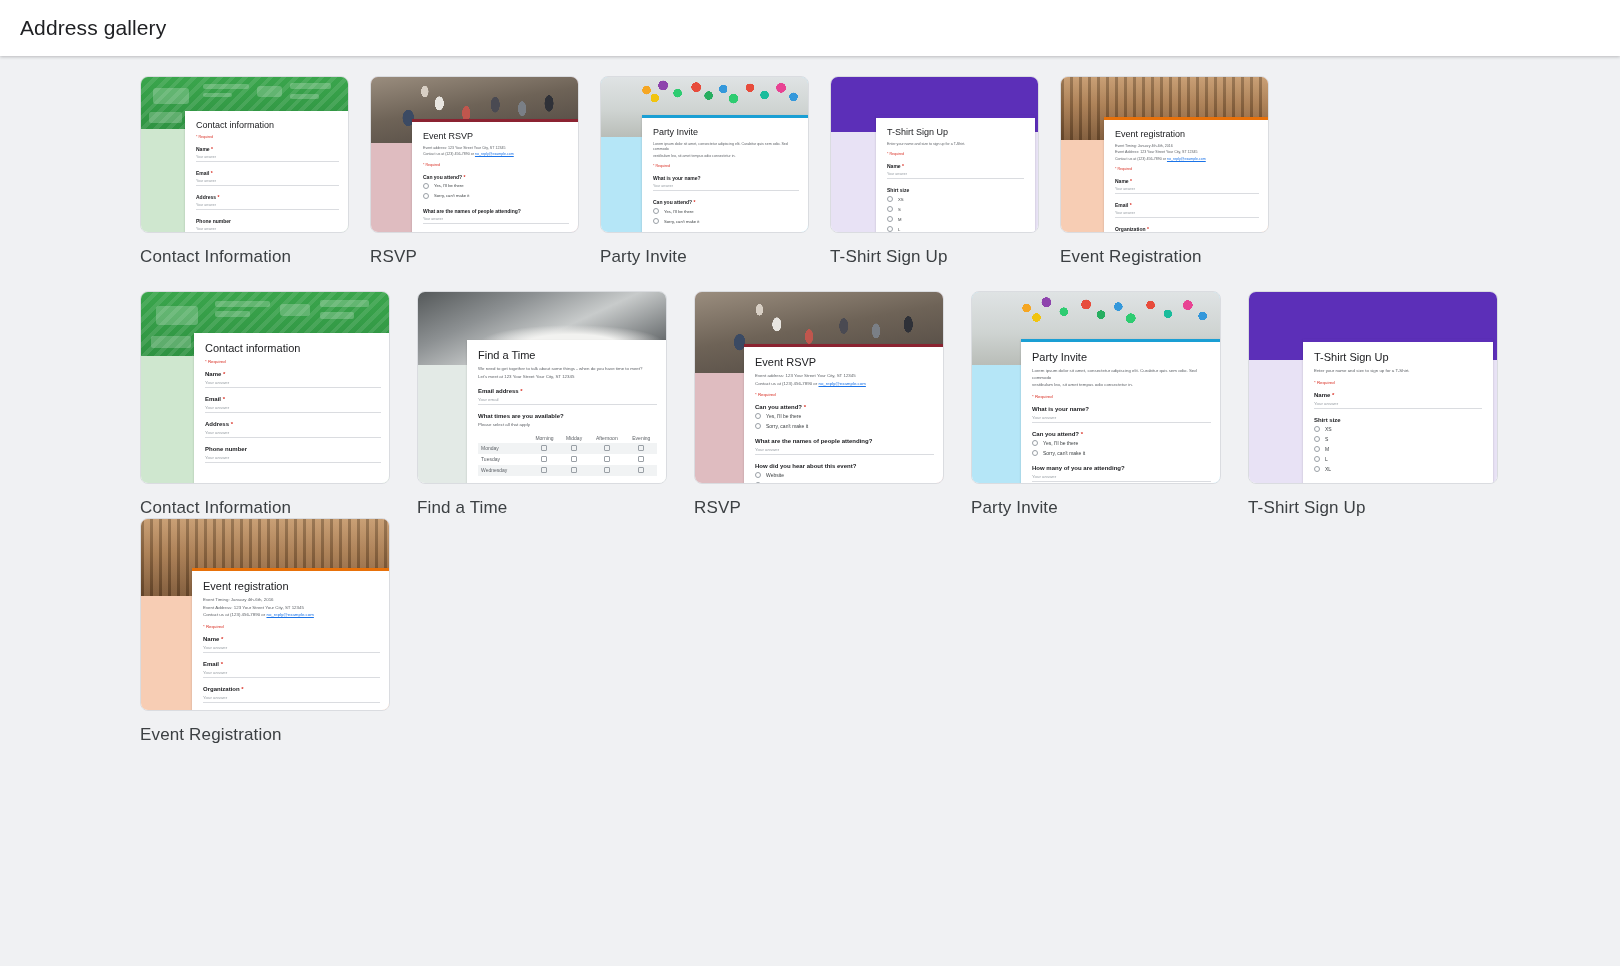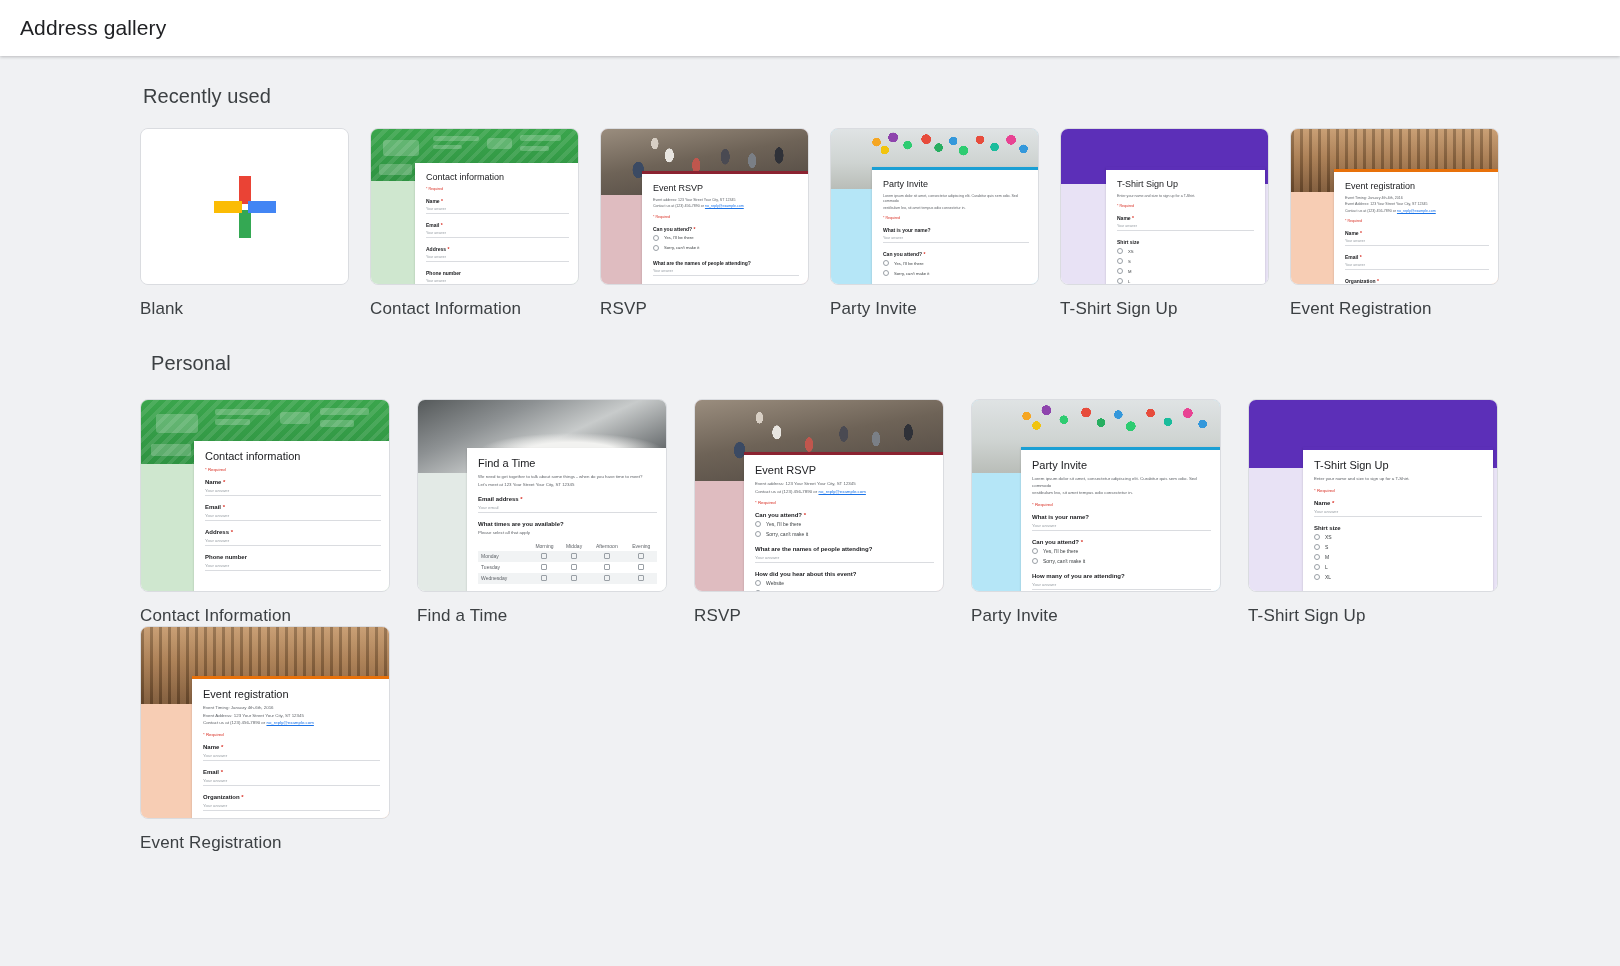--- a/index.html
+++ b/index.html
@@ -182,35 +182,21 @@
 </head>
 <body>
 
 <div class="topbar">
   <span class="topbar-title">Address gallery</span>
 </div>
 
 <div class="gallery">
 
   <div class="section sec-recent">
-    <div class="section-title">Recently used</div>
     <div class="row" id="row-recent">
-        <div class="tpl">
-          <div class="thumb">
-            <div class="blank-inner">
-      <div class="gplus">
-        <i class="gp-red"></i>
-                <i class="gp-green"></i>
-                <i class="gp-yellow"></i>
-                <i class="gp-blue"></i>
-      </div>
-            </div>
-          </div>
-          <div class="tpl-label">Blank</div>
-        </div>
         <div class="tpl">
           <div class="thumb">
             <div class="prev">
       <div class="prev-body" style="background:#cfe7cf"></div>
       <div class="photo photo-green-illus" style="height:52px">
        <div class="illus-shape" style="left:6%;top:22%;width:17%;height:30%;border-radius:3px"></div>
        <div class="illus-shape" style="left:30%;top:14%;width:22%;height:10%"></div>
        <div class="illus-shape" style="left:30%;top:30%;width:14%;height:9%"></div>
        <div class="illus-shape" style="left:56%;top:18%;width:12%;height:20%;border-radius:3px"></div>
        <div class="illus-shape" style="left:72%;top:12%;width:20%;height:12%"></div>
@@ -332,21 +318,20 @@
                 </div>
       </div>
     </div>
           </div>
           <div class="tpl-label">Event Registration</div>
         </div>
       </div>
   </div>
 
   <div class="section sec-personal">
-    <div class="section-title">Personal</div>
     <div class="row" id="row-personal">
         <div class="tpl">
           <div class="thumb">
             <div class="prev">
       <div class="prev-body" style="background:#cfe7cf"></div>
       <div class="photo photo-green-illus" style="height:64px">
        <div class="illus-shape" style="left:6%;top:22%;width:17%;height:30%;border-radius:3px"></div>
        <div class="illus-shape" style="left:30%;top:14%;width:22%;height:10%"></div>
        <div class="illus-shape" style="left:30%;top:30%;width:14%;height:9%"></div>
        <div class="illus-shape" style="left:56%;top:18%;width:12%;height:20%;border-radius:3px"></div>

